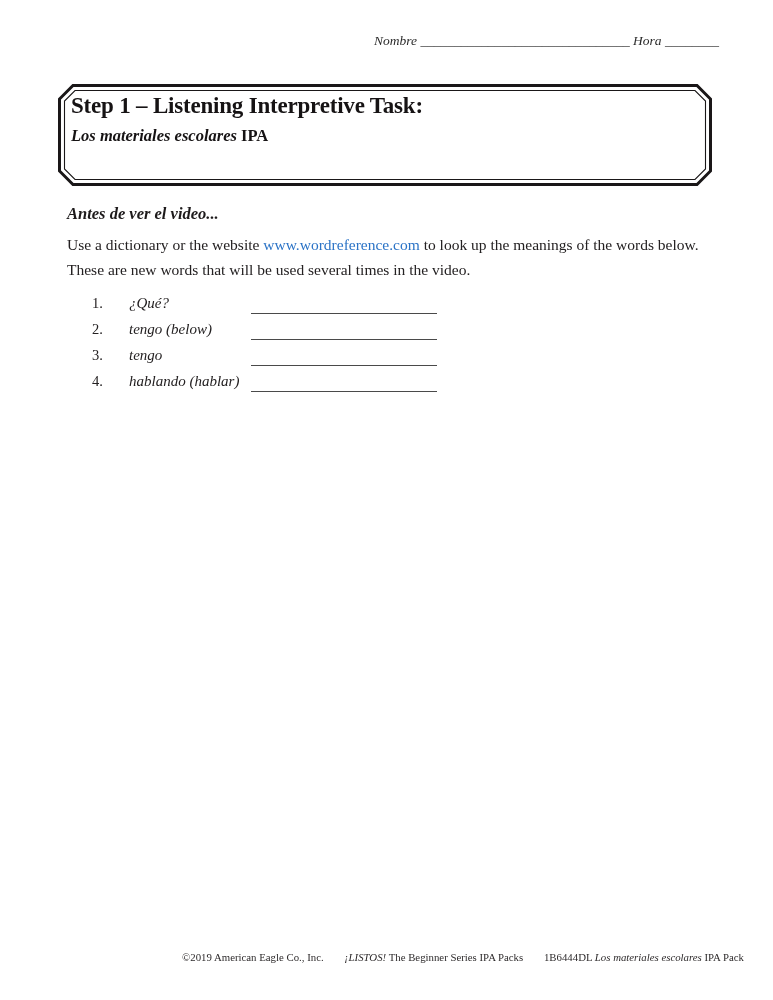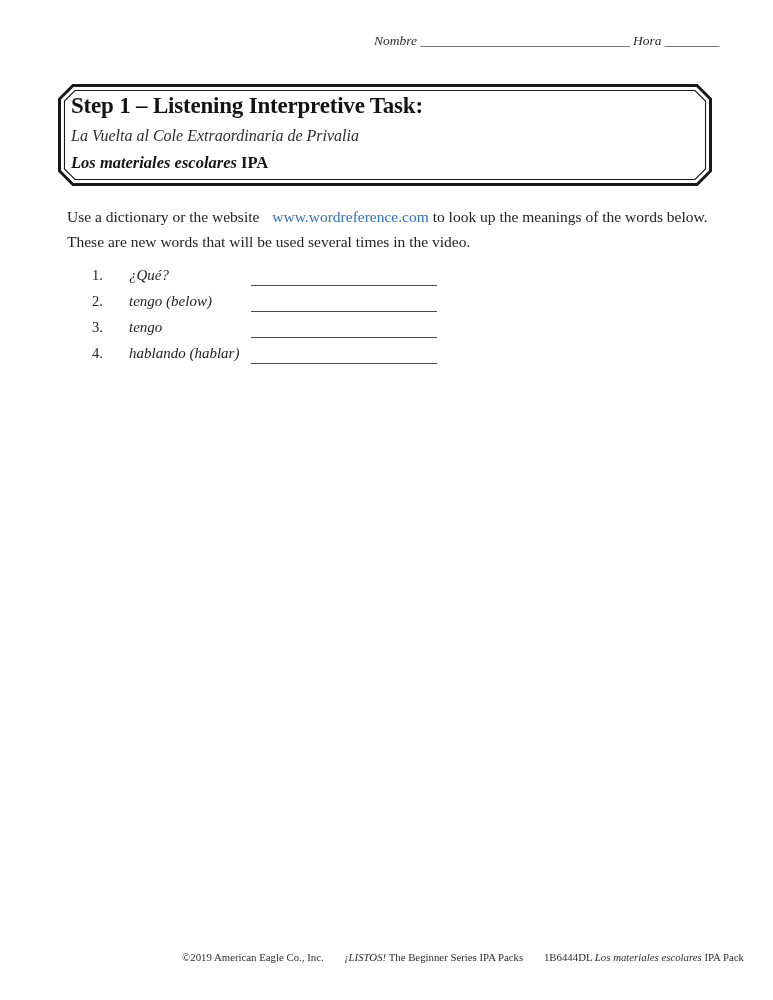--- a/index.html
+++ b/index.html
@@ -72,21 +72,20 @@
   }
   .paragraph{
     font-size:15.5px;
     line-height:25px;
     margin-top:8px;
     color:#242122;
   }
   .paragraph a{
     text-decoration:none;
     cursor:pointer;
-    margin-left:9px;
   }
   .list-heading{
     font-size:17px;
     font-weight:700;
     margin-top:12px;
     color:#1d1a1b;
   }
 
   
   .word-list{margin-top:13px;}
@@ -137,26 +136,26 @@
     <span class="blank">________</span>
   </div>
 
   <div class="header-box">
     <svg width="654" height="102" viewBox="0 0 654 102">
       <path d="M 15 1.5 H 639 L 652.5 15 V 87 L 639 100.5 H 15 L 1.5 87 V 15 Z" fill="none" stroke="#1a1718" stroke-width="3"></path>
       <path d="M 17 6.5 H 637 L 647.5 17 V 85 L 637 95.5 H 17 L 6.5 85 V 17 Z" fill="none" stroke="#1a1718" stroke-width="1.1"></path>
     </svg>
     <div class="box-text">
       <div class="box-title">Step 1 – Listening Interpretive Task:</div>
-      <div class="box-subtitle">La Vuelta al Cole Extraordinaria de Privalia</div>
       <div class="box-line3"><span class="it">Los materiales escolares</span><span> IPA</span></div>
     </div>
   </div>
 
   <div class="content">
+    <div class="intro-heading">Antes de ver el video...</div>
 
     <div class="paragraph"><span>Use a dictionary or the website </span><a id="ref-link" style="color: rgb(43, 115, 198);">www.wordreference.com</a><span> to look up the meanings of the words below.</span><br><span>These are new words that will be used several times in the video.</span></div>
 
 
     <div class="word-list">
       <div class="word-row">
         <span class="word-num">1.</span>
         <span class="word-text">¿Qué?</span>
         <span class="word-blank"></span>
       </div>

